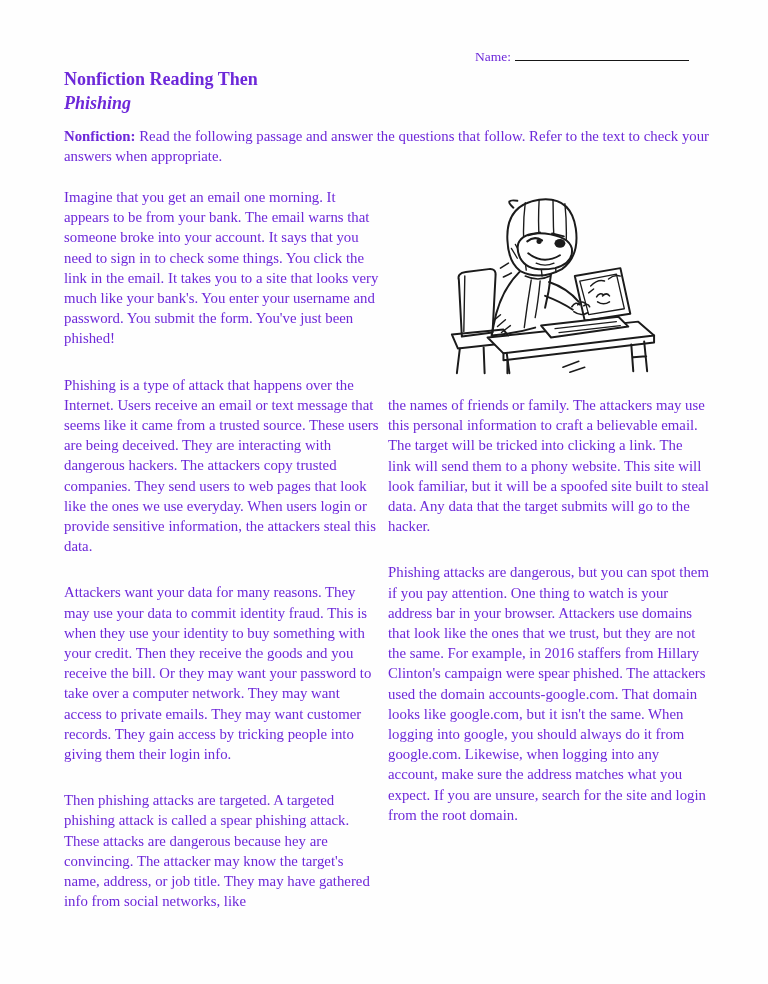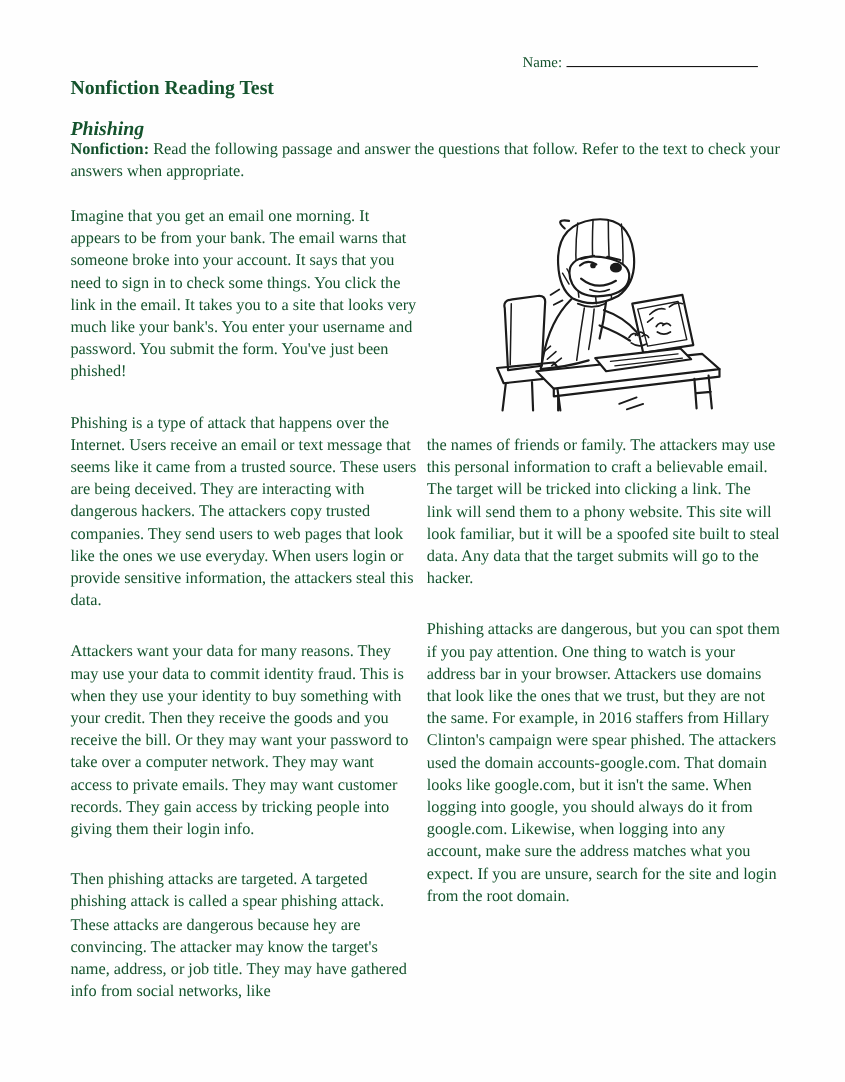--- a/index.html
+++ b/index.html
@@ -1,45 +1,45 @@
 <!DOCTYPE html>
 <html><head>
 <meta charset="utf-8">
 <style>
   html,body{margin:0;padding:0;background:#ffffff;}
   .page{
     position:relative;width:768px;height:984px;background:#fefefe;
-    overflow:hidden;color:#14532d;
+    overflow:hidden;color:#6d28d9;
     font-family:"Liberation Serif","DejaVu Serif",serif;
   }
   .name-row{position:absolute;left:475px;top:49px;font-size:13.5px;white-space:nowrap;}
   .name-line{display:inline-block;width:174px;border-bottom:1.5px solid #161616;height:11px;margin-left:4px;}
   .title-block{position:absolute;left:64px;top:68px;}
   .title-block h1{margin:0;font-size:18px;font-weight:bold;line-height:22px;}
-  .title-block h2{margin:16px 0 0 0;font-size:18px;font-weight:bold;font-style:italic;line-height:22px;}
+  .title-block h2{margin:2px 0 0 0;font-size:18px;font-weight:bold;font-style:italic;line-height:22px;}
   .directions{position:absolute;left:64px;top:126px;width:648px;font-size:14.8px;line-height:20.2px;}
   .directions b{font-weight:bold;}
   .col{position:absolute;font-size:14.8px;line-height:20.2px;}
   .col p{margin:0 0 26px 0;}
   .col-left{left:64px;top:187px;width:316px;}
   .col-right{left:388px;top:395px;width:321px;}
   .illustration{position:absolute;left:444px;top:186px;width:218px;height:192px;}
   .illustration svg{width:100%;height:100%;}
 </style>
 </head>
 <body>
 
 <div class="page">
 
   <div class="name-row">
     <span>Name:</span><span class="name-line"></span>
   </div>
 
   <div class="title-block">
-    <h1>Nonfiction Reading Test</h1>
+    <h1>Nonfiction Reading Then</h1>
     <h2>Phishing</h2>
   </div>
 
   <div class="directions">
     <b>Nonfiction:</b><span> Read the following passage and answer the questions that follow. Refer to the text to check your answers when appropriate.</span>
   </div>
 
   <div class="illustration">
     <svg viewBox="0 0 220 192" xmlns="http://www.w3.org/2000/svg" fill="none" stroke="#1b1b1b" stroke-width="2" stroke-linecap="round" stroke-linejoin="round">
 

